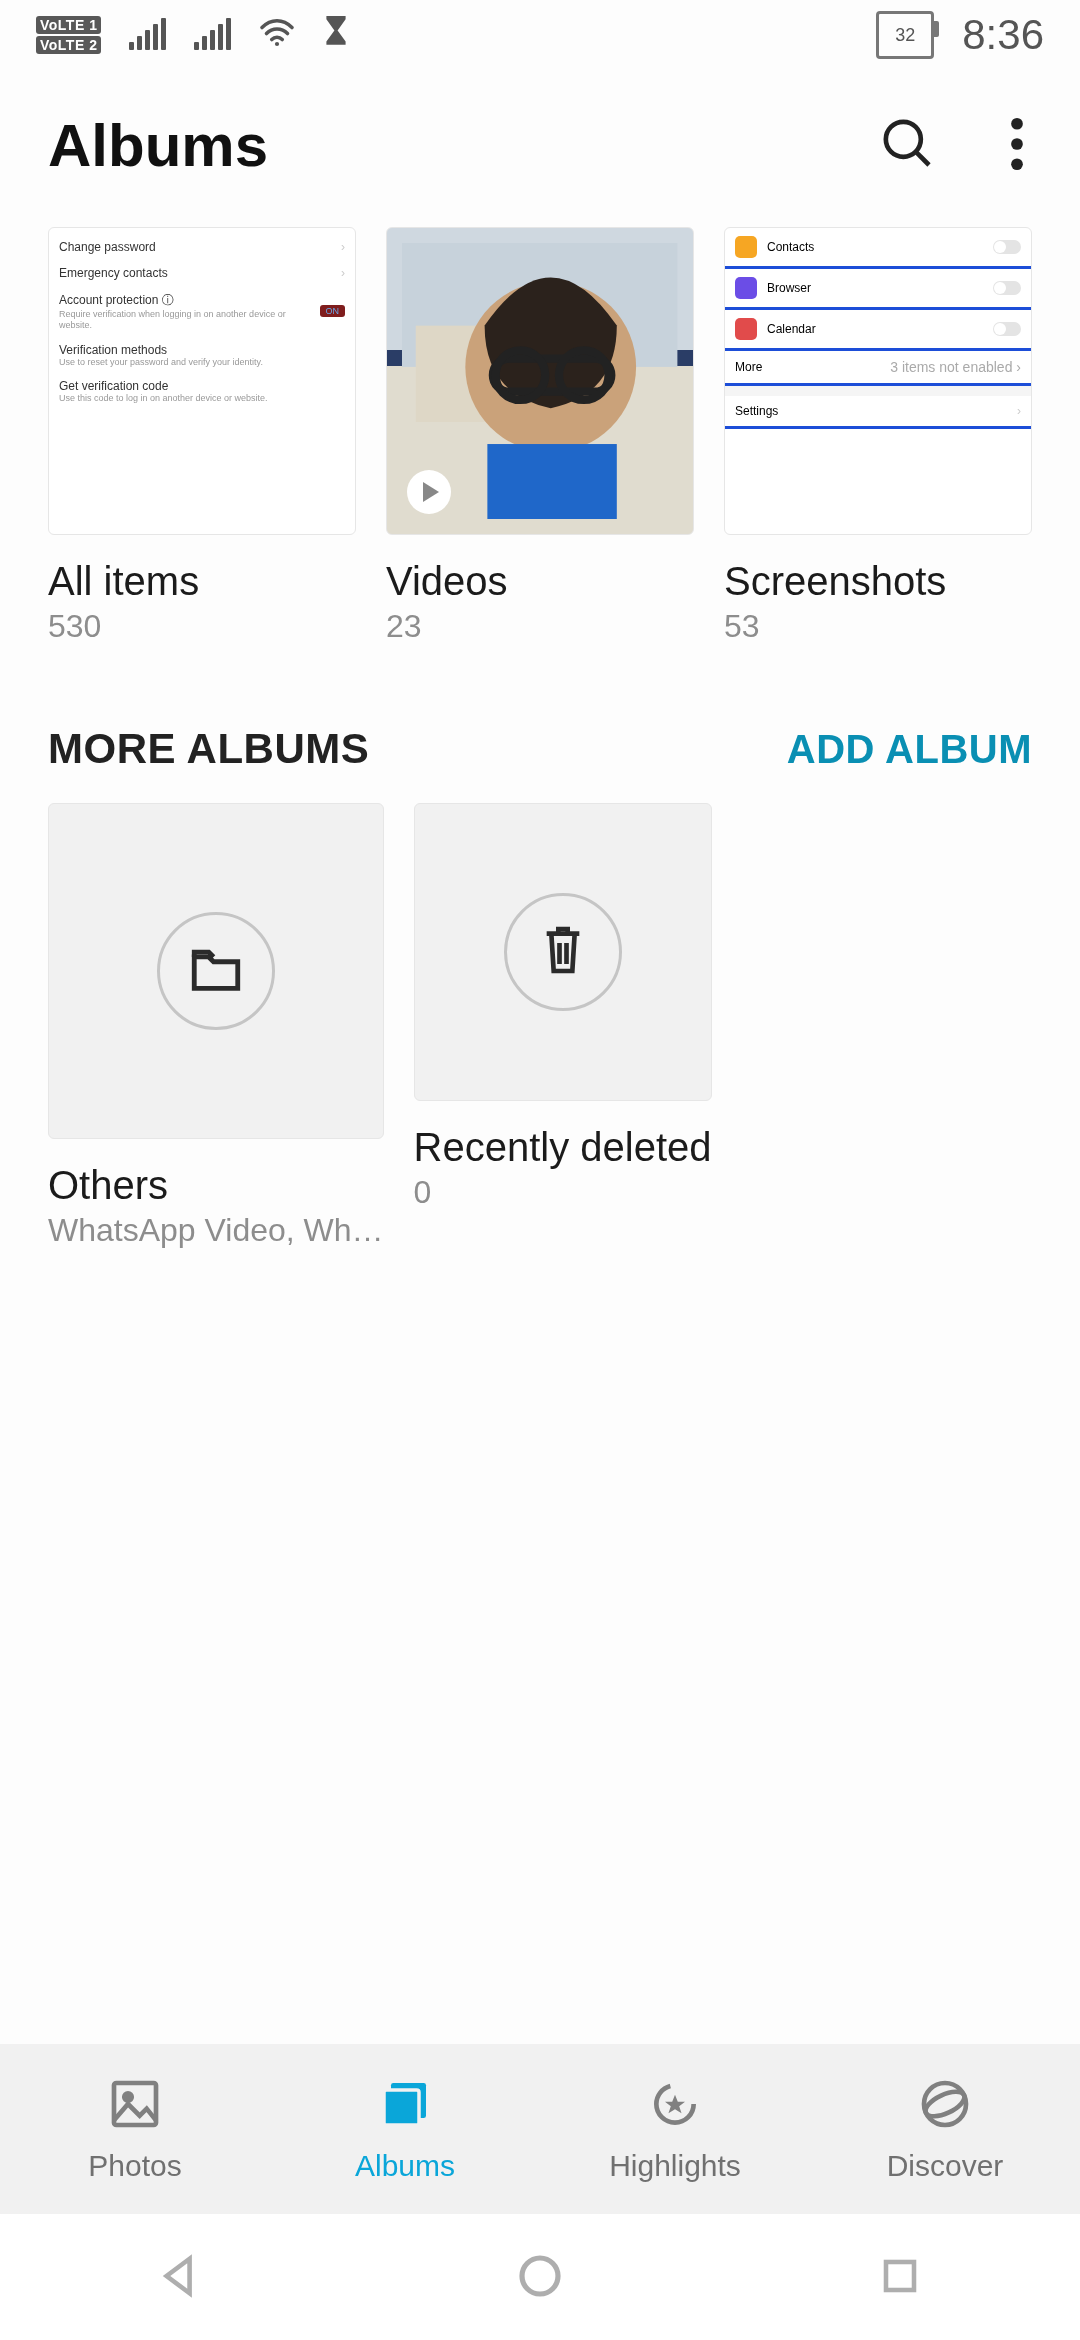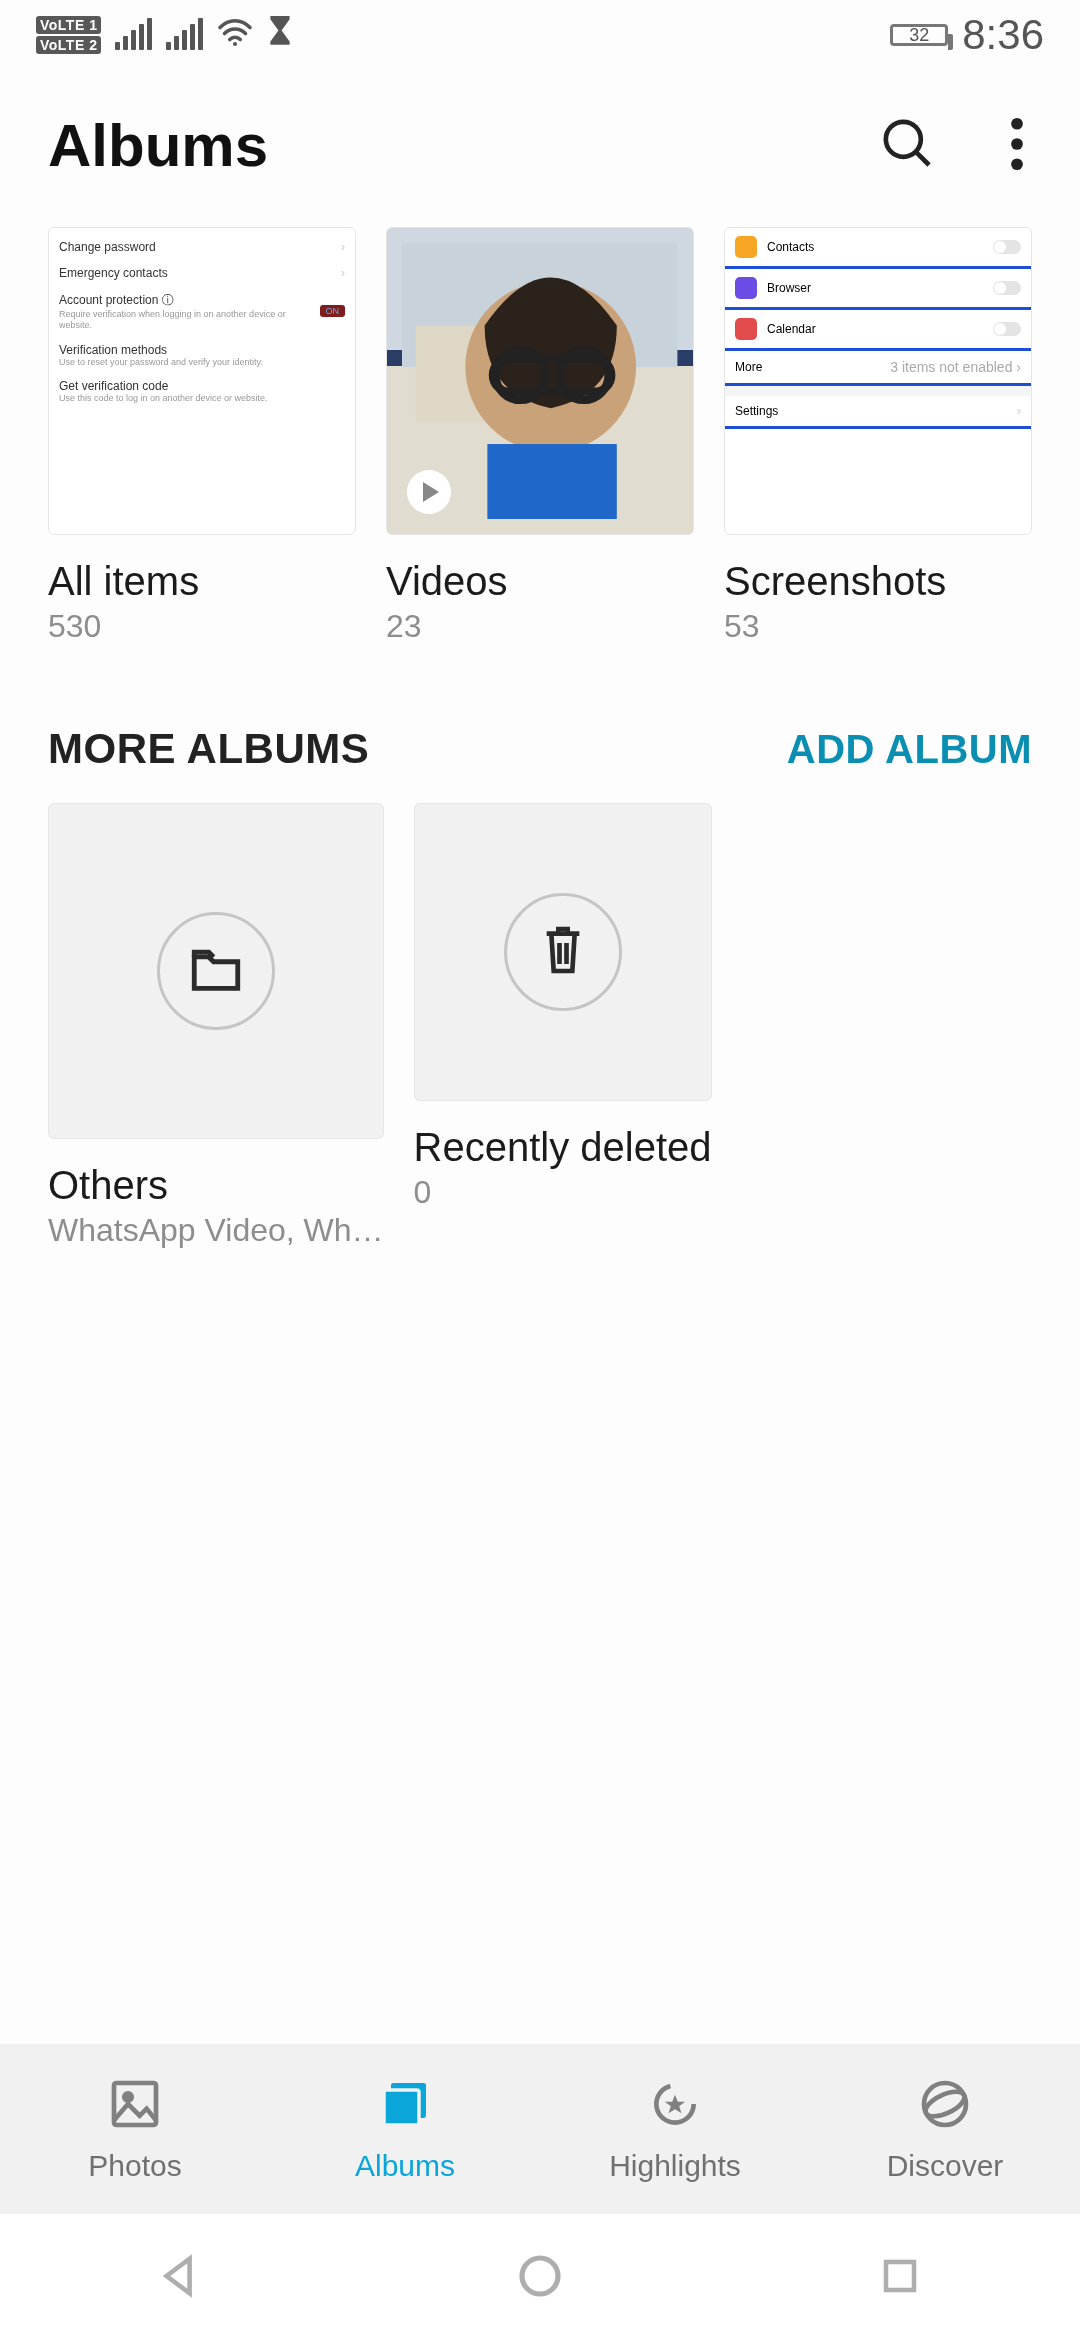--- a/index.html
+++ b/index.html
@@ -1,23 +1,23 @@
 <!DOCTYPE html>
 <html><head>
   <meta charset="utf-8">
   <style>
     * { margin: 0; padding: 0; box-sizing: border-box; -webkit-font-smoothing: antialiased; }
     html, body { width: 1080px; height: 2340px; overflow: hidden; font-family: -apple-system, "Helvetica Neue", Arial, sans-serif; background: #fdfdfd; }
 
     
     .status-bar { width: 100%; height: 70px; padding: 0 36px; display: flex; align-items: center; justify-content: space-between; font-size: 30px; color: #4a4a4a; }
-    .status-left, .status-right { display: flex; align-items: center; gap: 14px; }
+    .status-left, .status-right { display: flex; align-items: center; gap: 28px; }
     .volte-box { display: flex; flex-direction: column; gap: 2px; }
     .volte-pill { background: #585858; color: #fff; font-size: 14px; padding: 1px 4px; border-radius: 3px; letter-spacing: .5px; font-weight: 700; }
-    .battery { display: inline-flex; align-items: center; border: 3px solid #777; border-radius: 4px; width: 58px; height: 22px; position: relative; }
+    .battery { display: inline-flex; align-items: center; border: 3px solid #777; border-radius: 4px; width: 58px; height: 48px; position: relative; }
     .battery::after { content: ''; position: absolute; right: -8px; top: 7px; width: 5px; height: 16px; background: #777; border-radius: 0 2px 2px 0; }
     .battery .level { font-size: 18px; color: #555; width: 100%; text-align: center; line-height: 24px; }
     .clock { font-size: 42px; color: #555; font-weight: 400; }
 
     
     .sig { display: inline-flex; align-items: flex-end; gap: 3px; height: 30px; }
     .sig i { width: 5px; background: #555; border-radius: 1px; }
     .sig i:nth-child(1) { height: 8px; }
     .sig i:nth-child(2) { height: 14px; }
     .sig i:nth-child(3) { height: 20px; }

